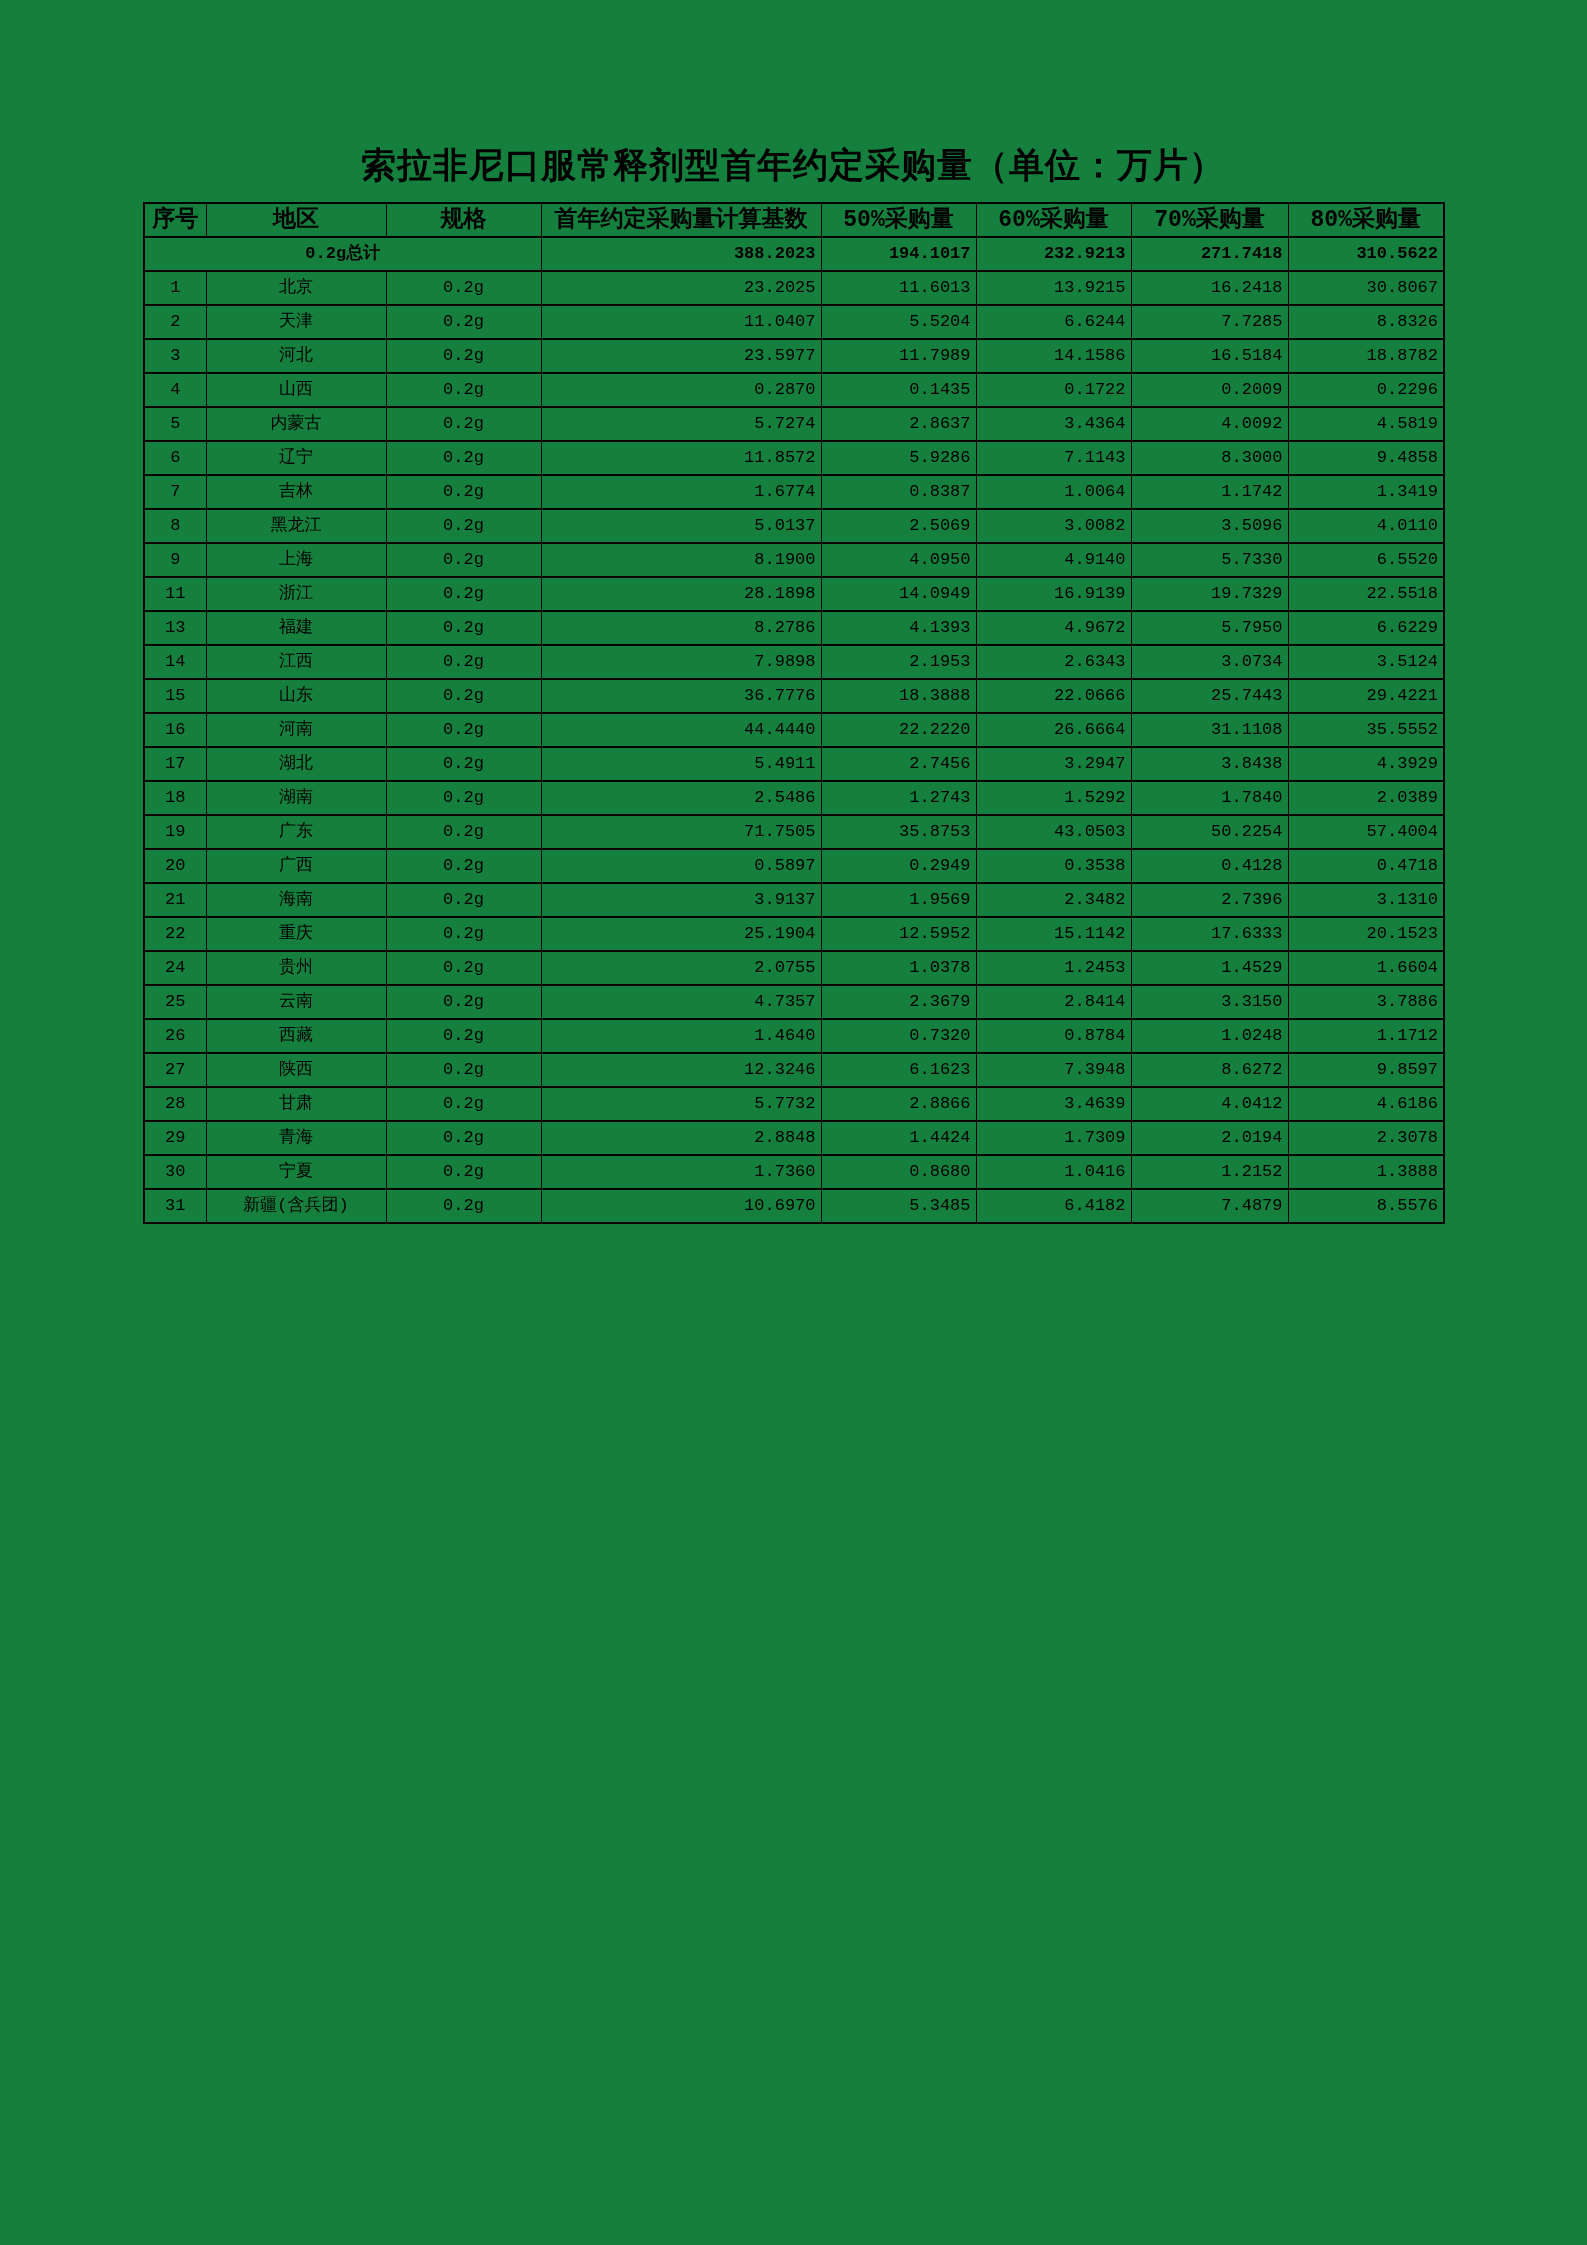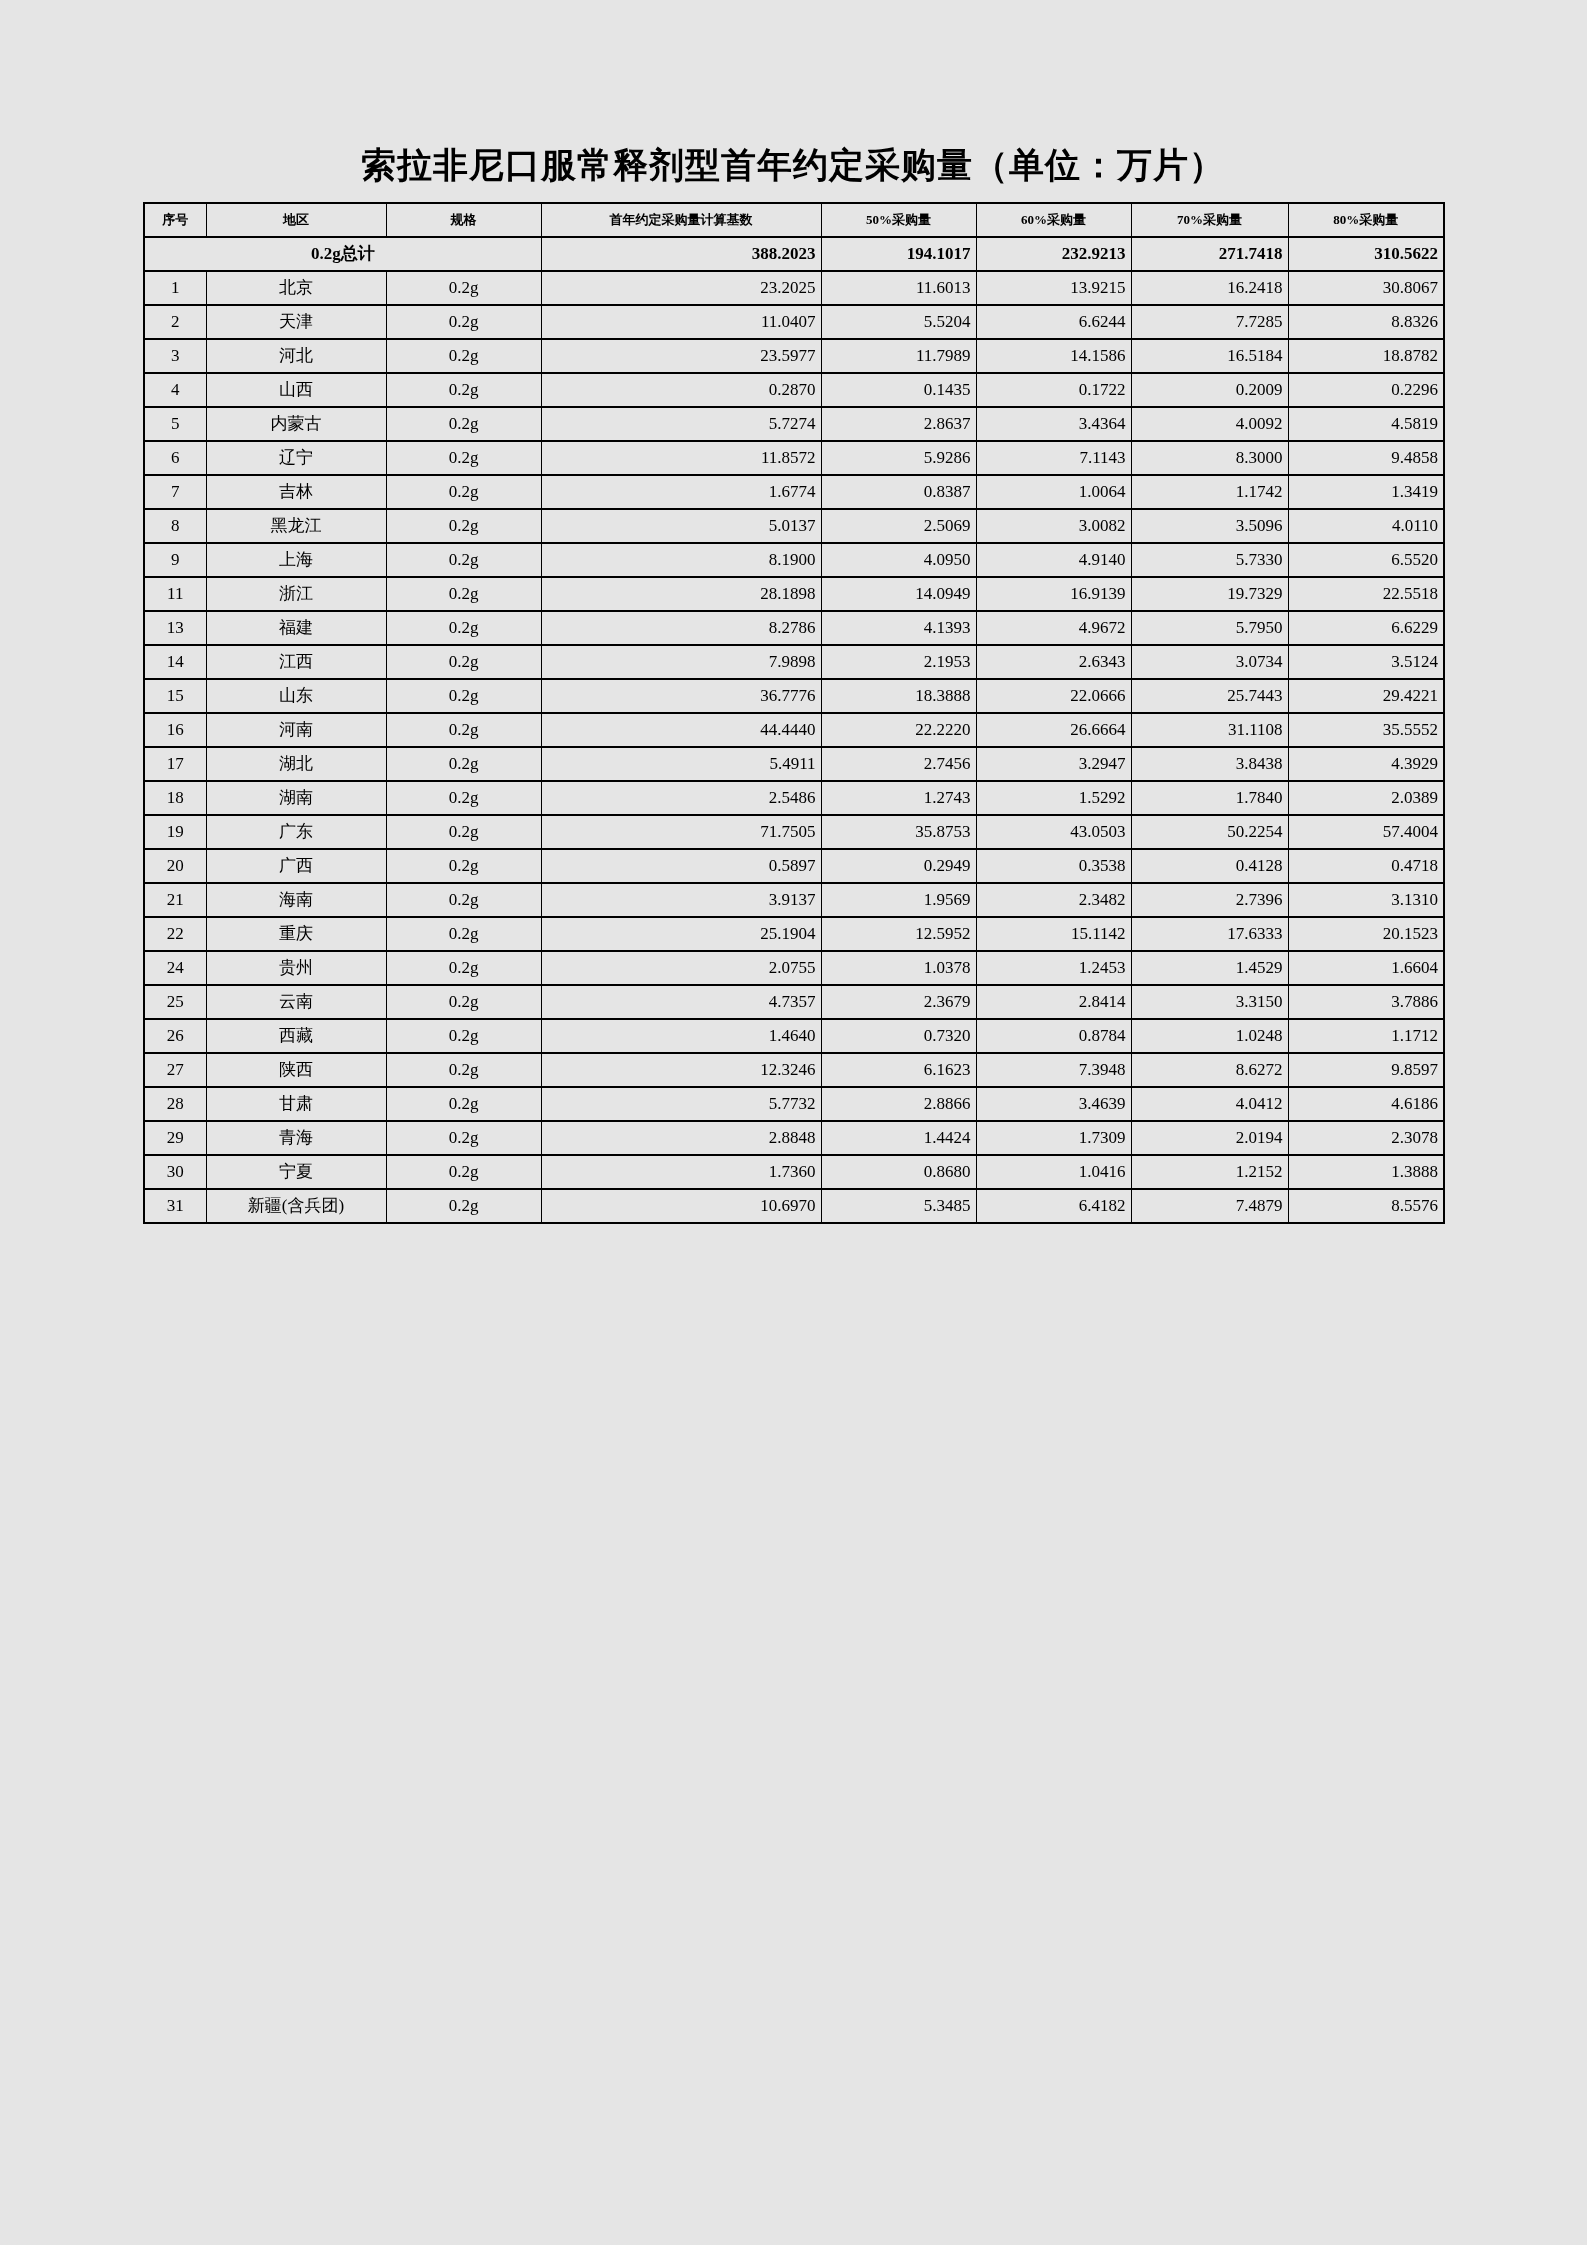--- a/index.html
+++ b/index.html
@@ -4,22 +4,22 @@
 <style>
   html, body {
     margin: 0;
     padding: 0;
     background: #ffffff;
   }
   .page {
     position: relative;
     width: 1587px;
     height: 2245px;
-    background: #e5e5e5;
-    font-family: Liberation Serif, serif;
+    background: #15803d;
+    font-family: Liberation Mono, monospace;
     color: #000;
     overflow: hidden;
   }
   .doc-title {
     position: absolute;
     top: 142px;
     left: 143px;
     width: 1300px;
     text-align: center;
     font-size: 35px;
@@ -44,21 +44,21 @@
     height: 32px;
     padding: 0 5px;
     font-size: 17px;
     line-height: 32px;
     white-space: nowrap;
     overflow: hidden;
   }
   .sheet-table thead th {
     font-weight: bold;
     text-align: center;
-    font-size: 13px;
+    font-size: 23px;
   }
   .ctr { text-align: center; }
   .num { text-align: right; }
   .total-row td { font-weight: bold; }
   col.c-no   { width: 62px; }
   col.c-reg  { width: 180px; }
   col.c-spec { width: 155px; }
   col.c-base { width: 280px; }
   col.c-p50  { width: 155px; }
   col.c-p60  { width: 155px; }

